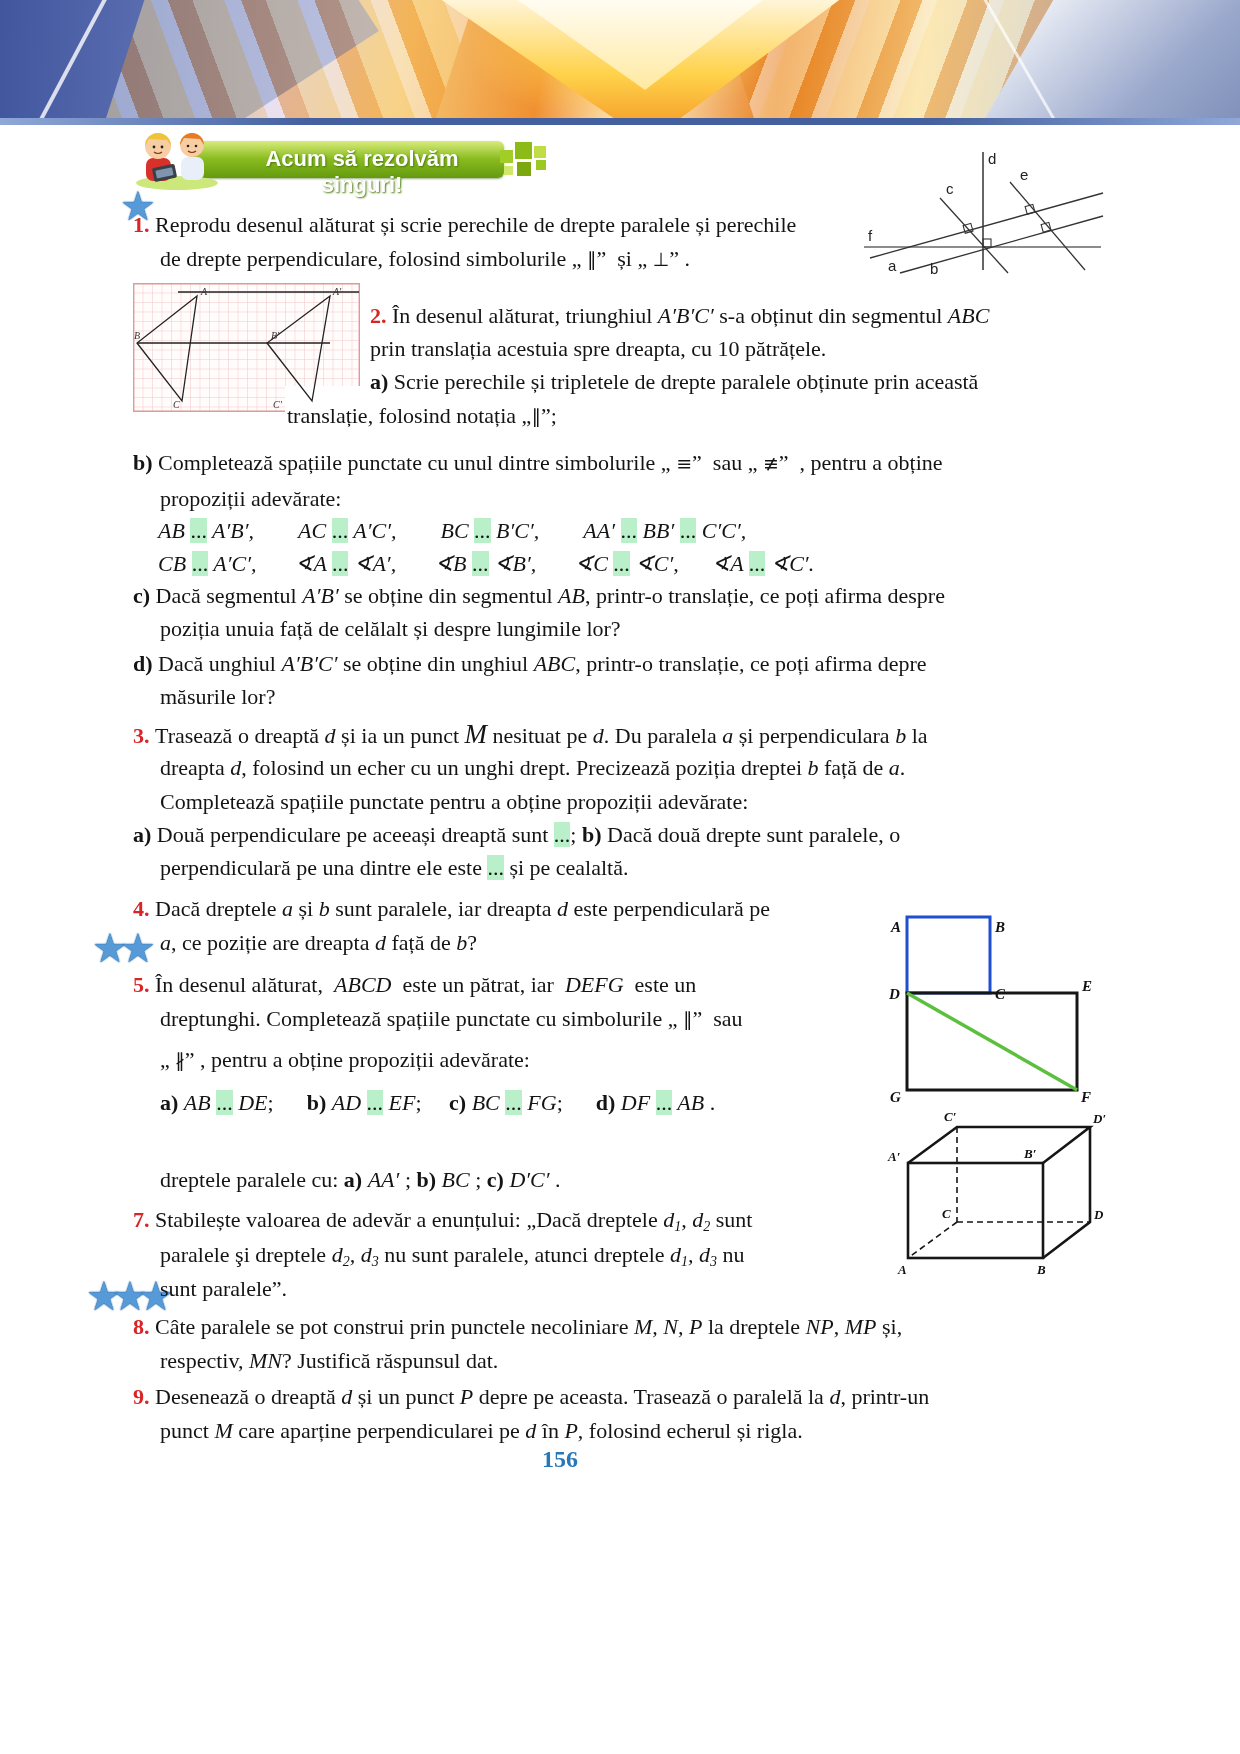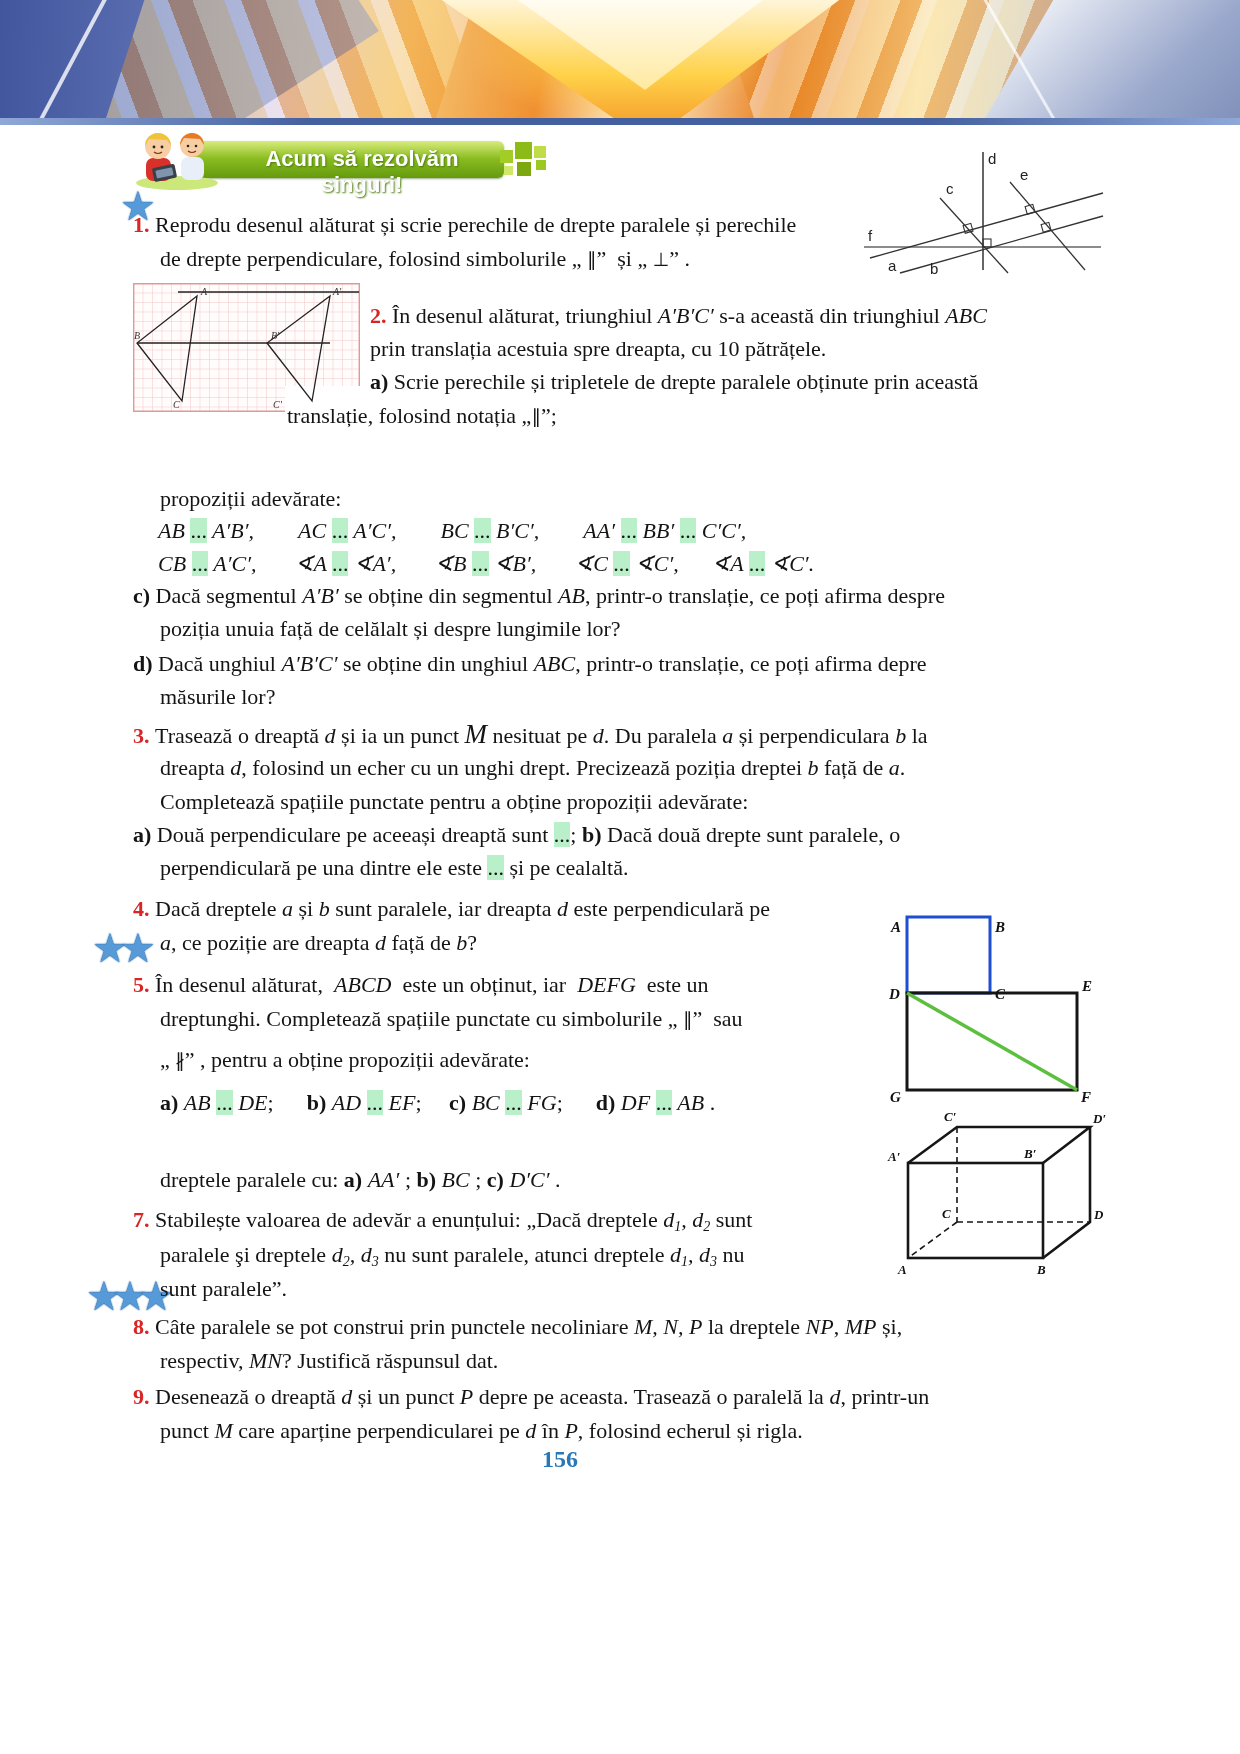--- a/index.html
+++ b/index.html
@@ -174,44 +174,45 @@
     <text class="flp" x="144" y="50">B′</text>
     <text class="flp" x="64" y="13">C′</text>
     <text class="flp" x="213" y="15">D′</text>
     <text class="flp" x="62" y="110">C</text>
     <text class="flp" x="214" y="111">D</text>
   </svg>
 
   <div class="line" style="left:133px;top:212px"><span class="s-r">1. </span><span>Reprodu desenul alăturat și scrie perechile de drepte paralele și perechile</span></div>
   <div class="line" style="left:160px;top:246px"><span>de drepte perpendiculare, folosind simbolurile „ </span><span class="s-sym">∥</span><span>”  și „ </span><span class="s-sym">⊥</span><span>” .</span></div>
 
-  <div class="line" style="left:370px;top:303px"><span class="s-r">2. </span><span>În desenul alăturat, triunghiul </span><span class="s-i">A′B′C′</span><span> s-a această din triunghiul </span><span class="s-i">ABC</span></div>
+  <div class="line" style="left:370px;top:303px"><span class="s-r">2. </span><span>În desenul alăturat, triunghiul </span><span class="s-i">A′B′C′</span><span> s-a obținut din segmentul </span><span class="s-i">ABC</span></div>
   <div class="line" style="left:370px;top:336px"><span>prin translația acestuia spre dreapta, cu 10 pătrățele.</span></div>
   <div class="line" style="left:370px;top:369px"><span class="s-b">a) </span><span>Scrie perechile și tripletele de drepte paralele obținute prin această</span></div>
   <div class="line" style="left:287px;top:403px"><span>translație, folosind notația „</span><span class="s-sym">∥</span><span>”;</span></div>
 
+  <div class="line" style="left:133px;top:450px"><span class="s-b">b) </span><span>Completează spațiile punctate cu unul dintre simbolurile „ </span><span class="s-sym">≡</span><span>”  sau „ </span><span class="s-sym">≢</span><span>”  , pentru a obține</span></div>
   <div class="line" style="left:160px;top:486px"><span>propoziții adevărate:</span></div>
   <div class="line" style="left:158px;top:518px"><span class="s-i">AB </span><span class="s-d">...</span><span class="s-i"> A′B′,</span><span>        </span><span class="s-i">AC </span><span class="s-d">...</span><span class="s-i"> A′C′,</span><span>        </span><span class="s-i">BC </span><span class="s-d">...</span><span class="s-i"> B′C′,</span><span>        </span><span class="s-i">AA′ </span><span class="s-d">...</span><span class="s-i"> BB′ </span><span class="s-d">...</span><span class="s-i"> C′C′,</span></div>
   <div class="line" style="left:158px;top:551px"><span class="s-i">CB </span><span class="s-d">...</span><span class="s-i"> A′C′,</span><span>       </span><span class="s-i">∢A </span><span class="s-d">...</span><span class="s-i"> ∢A′,</span><span>       </span><span class="s-i">∢B </span><span class="s-d">...</span><span class="s-i"> ∢B′,</span><span>       </span><span class="s-i">∢C </span><span class="s-d">...</span><span class="s-i"> ∢C′,</span><span>      </span><span class="s-i">∢A </span><span class="s-d">...</span><span class="s-i"> ∢C′.</span></div>
 
   <div class="line" style="left:133px;top:583px"><span class="s-b">c) </span><span>Dacă segmentul </span><span class="s-i">A′B′</span><span> se obține din segmentul </span><span class="s-i">AB</span><span>, printr-o translație, ce poți afirma despre</span></div>
   <div class="line" style="left:160px;top:616px"><span>poziția unuia față de celălalt și despre lungimile lor?</span></div>
   <div class="line" style="left:133px;top:651px"><span class="s-b">d) </span><span>Dacă unghiul </span><span class="s-i">A′B′C′</span><span> se obține din unghiul </span><span class="s-i">ABC</span><span>, printr-o translație, ce poți afirma depre</span></div>
   <div class="line" style="left:160px;top:684px"><span>măsurile lor?</span></div>
 
   <div class="line" style="left:133px;top:721px"><span class="s-r">3. </span><span>Trasează o dreaptă </span><span class="s-i">d</span><span> și ia un punct </span><span class="s-ibig">M</span><span> nesituat pe </span><span class="s-i">d</span><span>. Du paralela </span><span class="s-i">a</span><span> și perpendiculara </span><span class="s-i">b</span><span> la</span></div>
   <div class="line" style="left:160px;top:755px"><span>dreapta </span><span class="s-i">d</span><span>, folosind un echer cu un unghi drept. Precizează poziția dreptei </span><span class="s-i">b</span><span> față de </span><span class="s-i">a</span><span>.</span></div>
   <div class="line" style="left:133px;top:822px"><span class="s-b">a) </span><span>Două perpendiculare pe aceeași dreaptă sunt </span><span class="s-d">...</span><span>; </span><span class="s-b">b) </span><span>Dacă două drepte sunt paralele, o</span></div>
   <div class="line" style="left:160px;top:789px"><span>Completează spațiile punctate pentru a obține propoziții adevărate:</span></div>
   <div class="line" style="left:160px;top:855px"><span>perpendiculară pe una dintre ele este </span><span class="s-d">...</span><span> și pe cealaltă.</span></div>
 
   <div class="line" style="left:133px;top:896px"><span class="s-r">4. </span><span>Dacă dreptele </span><span class="s-i">a</span><span> și </span><span class="s-i">b</span><span> sunt paralele, iar dreapta </span><span class="s-i">d</span><span> este perpendiculară pe</span></div>
   <div class="line" style="left:160px;top:930px"><span class="s-i">a</span><span>, ce poziție are dreapta </span><span class="s-i">d</span><span> față de </span><span class="s-i">b</span><span>?</span></div>
 
-  <div class="line" style="left:133px;top:972px"><span class="s-r">5. </span><span>În desenul alăturat,  </span><span class="s-i">ABCD</span><span>  este un obținut, iar  </span><span class="s-i">DEFG</span><span>  este un</span></div>
+  <div class="line" style="left:133px;top:972px"><span class="s-r">5. </span><span>În desenul alăturat,  </span><span class="s-i">ABCD</span><span>  este un pătrat, iar  </span><span class="s-i">DEFG</span><span>  este un</span></div>
   <div class="line" style="left:160px;top:1006px"><span>dreptunghi. Completează spațiile punctate cu simbolurile „ </span><span class="s-sym">∥</span><span>”  sau</span></div>
   <div class="line" style="left:160px;top:1047px"><span>„ </span><span class="s-sym">∦</span><span>” , pentru a obține propoziții adevărate:</span></div>
   <div class="line" style="left:160px;top:1090px"><span class="s-b">a) </span><span class="s-i">AB </span><span class="s-d">...</span><span class="s-i"> DE</span><span>;      </span><span class="s-b">b) </span><span class="s-i">AD </span><span class="s-d">...</span><span class="s-i"> EF</span><span>;     </span><span class="s-b">c) </span><span class="s-i">BC </span><span class="s-d">...</span><span class="s-i"> FG</span><span>;      </span><span class="s-b">d) </span><span class="s-i">DF </span><span class="s-d">...</span><span class="s-i"> AB</span><span> .</span></div>
 
   <div class="line" style="left:160px;top:1167px"><span>dreptele paralele cu: </span><span class="s-b">a) </span><span class="s-i">AA′</span><span> ; </span><span class="s-b">b) </span><span class="s-i">BC</span><span> ; </span><span class="s-b">c) </span><span class="s-i">D′C′</span><span> .</span></div>
 
   <div class="line" style="left:133px;top:1207px"><span class="s-r">7. </span><span>Stabilește valoarea de adevăr a enunțului: „Dacă dreptele </span><span class="s-i">d</span><span class="s-isub">1</span><span class="s-i">, </span><span class="s-i">d</span><span class="s-isub">2</span><span> sunt</span></div>
   <div class="line" style="left:160px;top:1242px"><span>paralele şi dreptele </span><span class="s-i">d</span><span class="s-isub">2</span><span class="s-i">, </span><span class="s-i">d</span><span class="s-isub">3</span><span> nu sunt paralele, atunci dreptele </span><span class="s-i">d</span><span class="s-isub">1</span><span class="s-i">, </span><span class="s-i">d</span><span class="s-isub">3</span><span> nu</span></div>
   <div class="line" style="left:160px;top:1276px"><span>sunt paralele”.</span></div>
 

